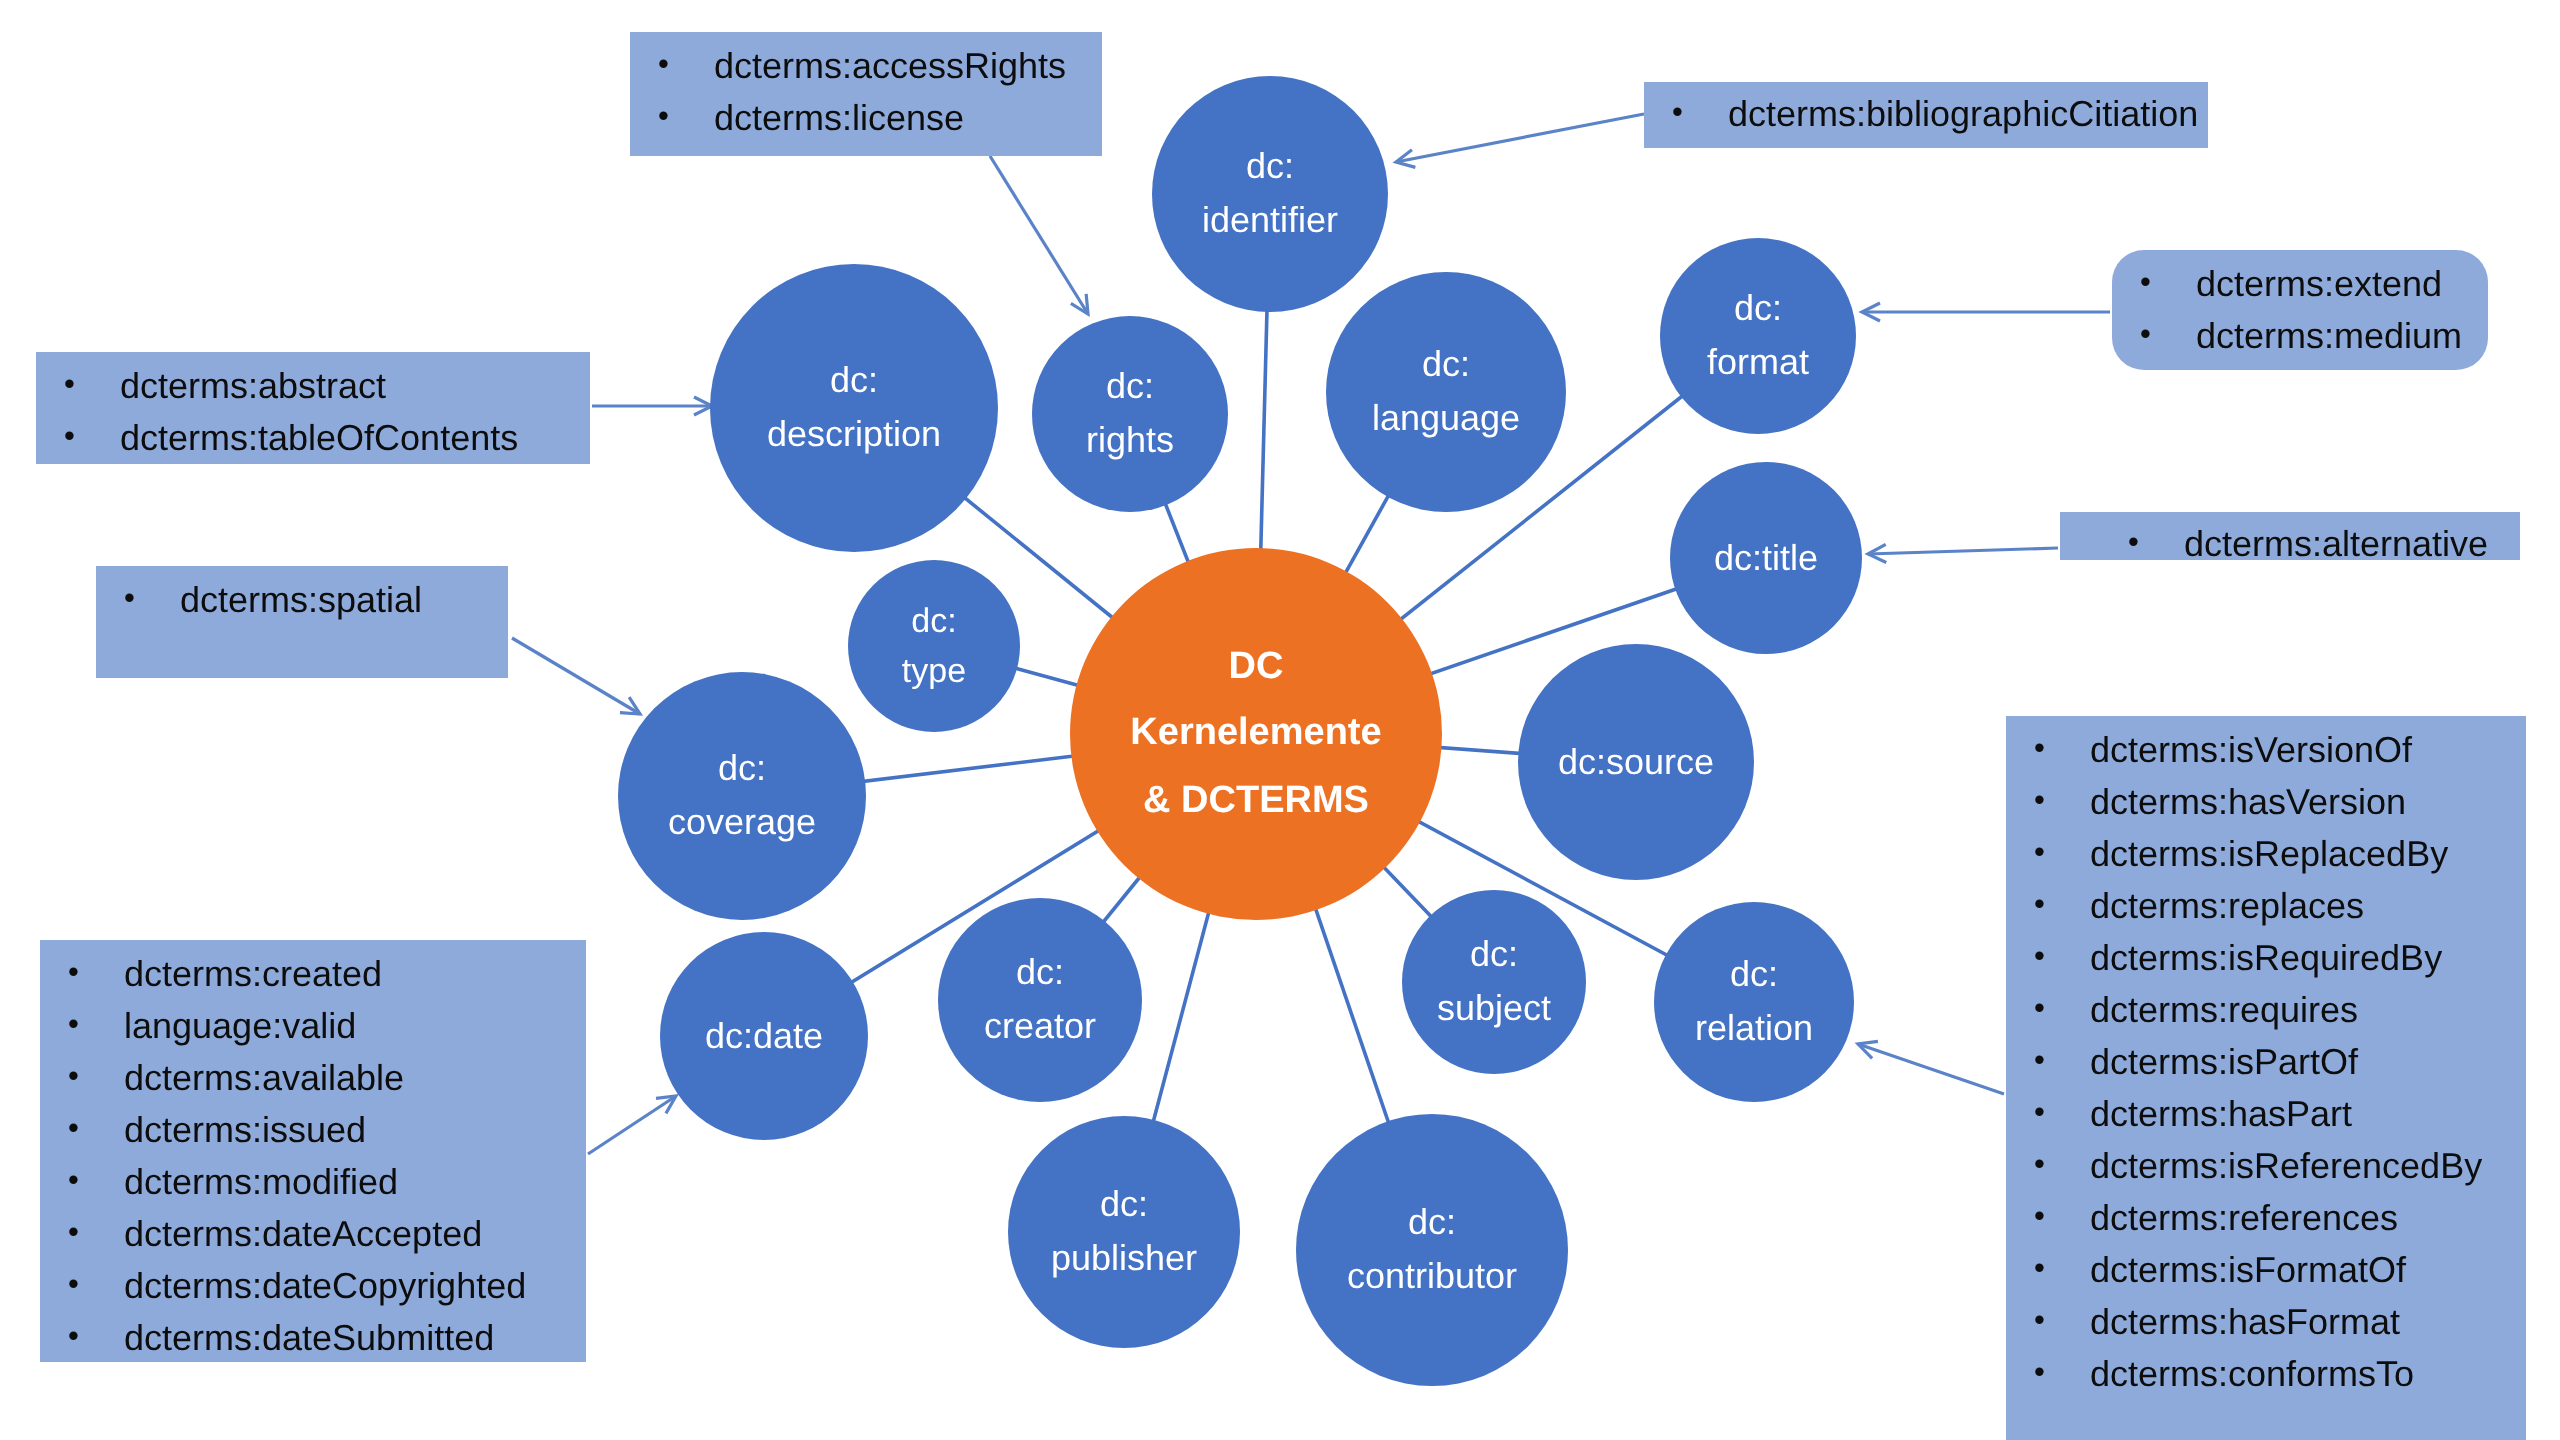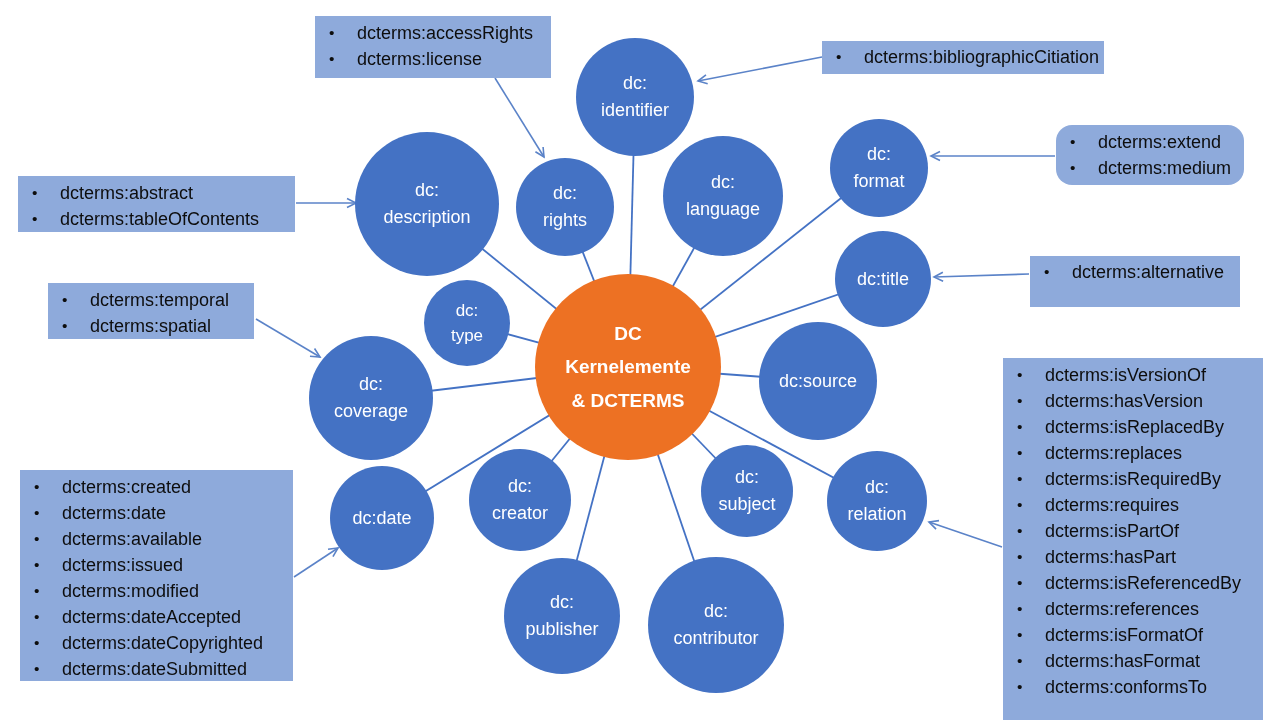--- a/index.html
+++ b/index.html
@@ -184,21 +184,21 @@
     <ul>
         <li>dcterms:bibliographicCitiation</li>
       </ul>
   </div>
   <div class="term-box" style="left:1056px;top:125px;width:188px;height:60px;border-radius:16px;">
     <ul>
         <li>dcterms:extend</li>
         <li>dcterms:medium</li>
       </ul>
   </div>
-  <div class="term-box single" style="left:1030px;top:256px;width:210px;height:51px;">
+  <div class="term-box single" style="left:1030px;top:256px;width:210px;height:24px;padding-left:20px;">
     <ul>
         <li>dcterms:alternative</li>
       </ul>
   </div>
   <div class="term-box" style="left:1003px;top:358px;width:260px;height:410px;">
     <ul>
         <li>dcterms:isVersionOf</li>
         <li>dcterms:hasVersion</li>
         <li>dcterms:isReplacedBy</li>
         <li>dcterms:replaces</li>
@@ -214,28 +214,27 @@
       </ul>
   </div>
   <div class="term-box" style="left:18px;top:176px;width:277px;height:56px;">
     <ul>
         <li>dcterms:abstract</li>
         <li>dcterms:tableOfContents</li>
       </ul>
   </div>
   <div class="term-box" style="left:48px;top:283px;width:206px;height:56px;">
     <ul>
-        <li>dcterms:temporal</li>
         <li>dcterms:spatial</li>
       </ul>
   </div>
   <div class="term-box" style="left:20px;top:470px;width:273px;height:211px;">
     <ul>
         <li>dcterms:created</li>
-        <li>dcterms:date</li>
+        <li>language:valid</li>
         <li>dcterms:available</li>
         <li>dcterms:issued</li>
         <li>dcterms:modified</li>
         <li>dcterms:dateAccepted</li>
         <li>dcterms:dateCopyrighted</li>
         <li>dcterms:dateSubmitted</li>
       </ul>
   </div>
 
 </div>

